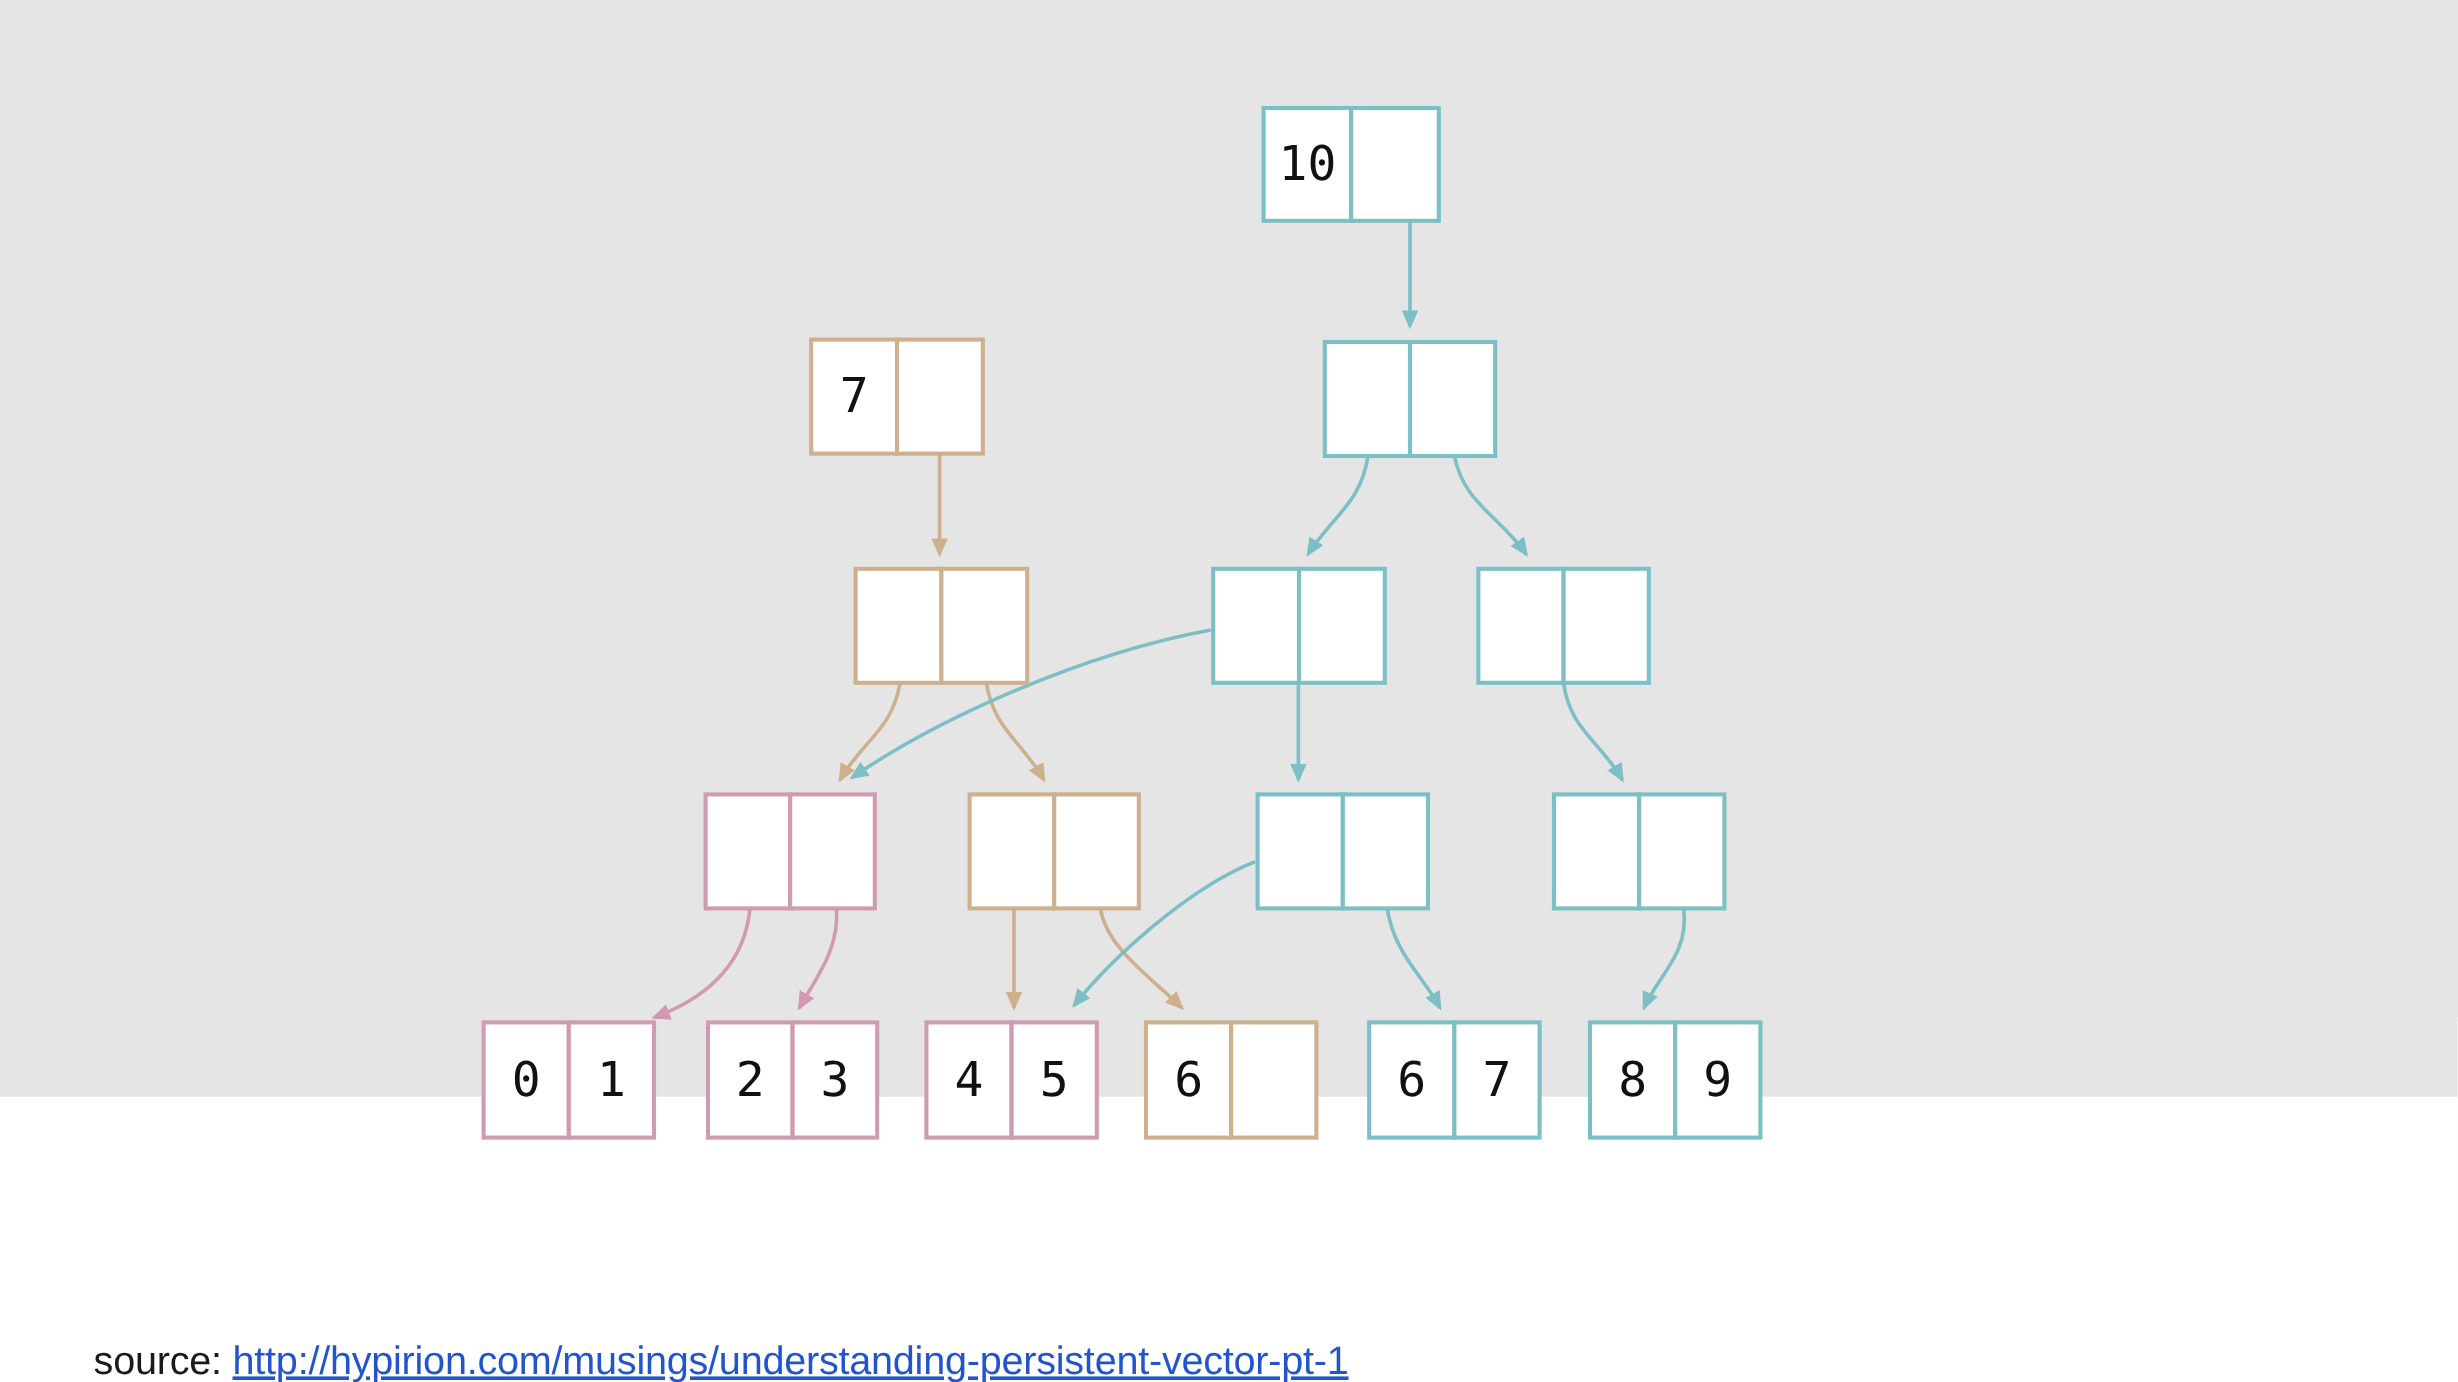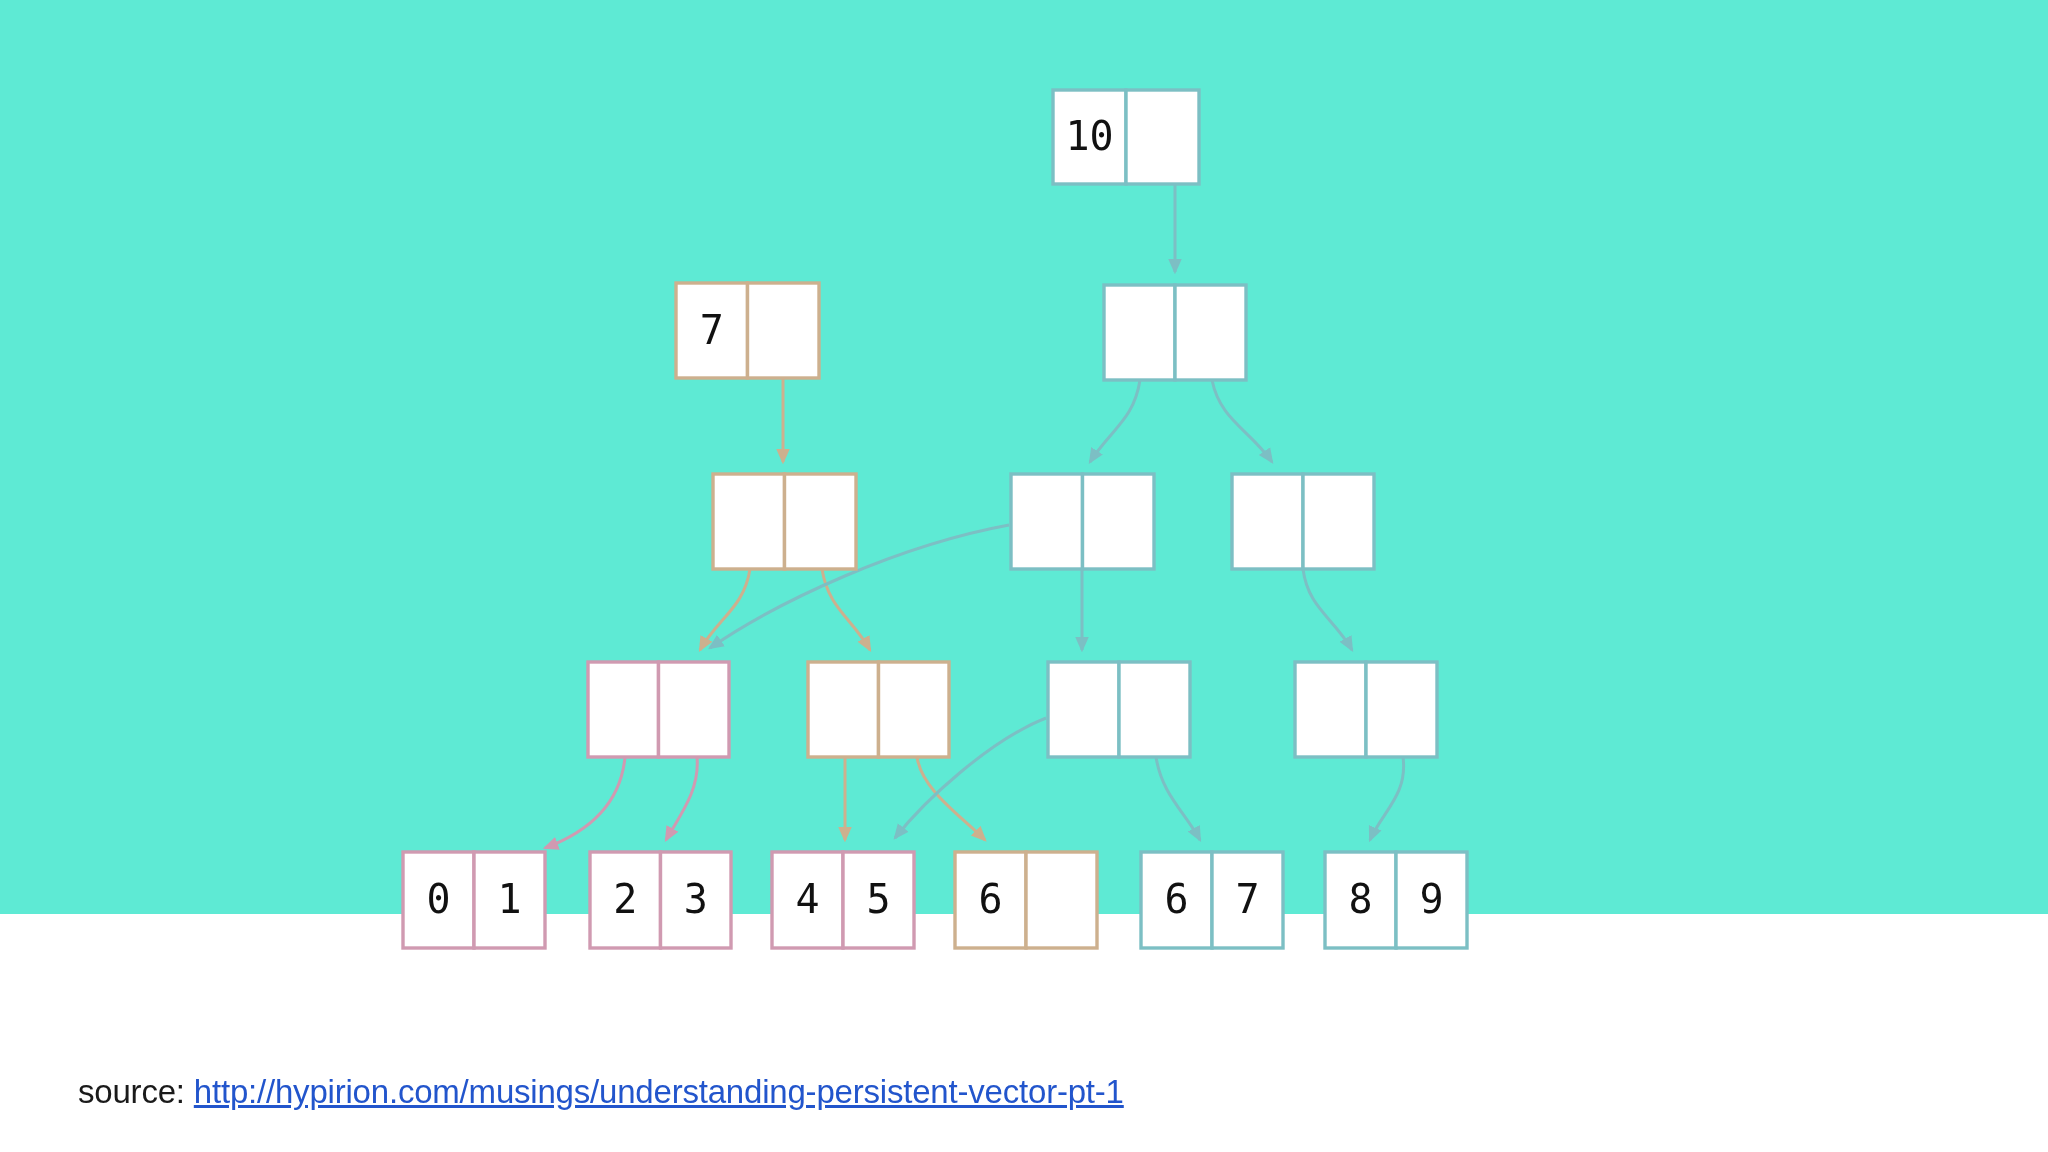--- a/index.html
+++ b/index.html
@@ -12,39 +12,39 @@
     height: 1152px;
     font-family: "Liberation Sans", sans-serif;
     position: relative;
     overflow: hidden;
   }
   #slide {
     position: absolute;
     left: 0; top: 0;
     width: 2048px;
     height: 914px;
-    background: #5eead4;
+    background: #e5e5e5;
   }
   #diagram {
     position: absolute;
     left: 0; top: 0;
     width: 2048px;
     height: 1010px;
   }
   .node-label {
     font-family: "DejaVu Sans Mono", monospace;
     font-size: 40px;
     fill: #111111;
     text-anchor: middle;
     dominant-baseline: middle;
   }
   #source-line {
     position: absolute;
     left: 78px;
-    top: 1073px;
+    top: 1115px;
     font-family: "Liberation Sans", sans-serif;
     font-size: 33px;
     color: #1a1a1a;
     white-space: nowrap;
     letter-spacing: -0.2px;
   }
   #source-link {
     color: #2255cc;
     text-decoration: underline;
     cursor: pointer;

